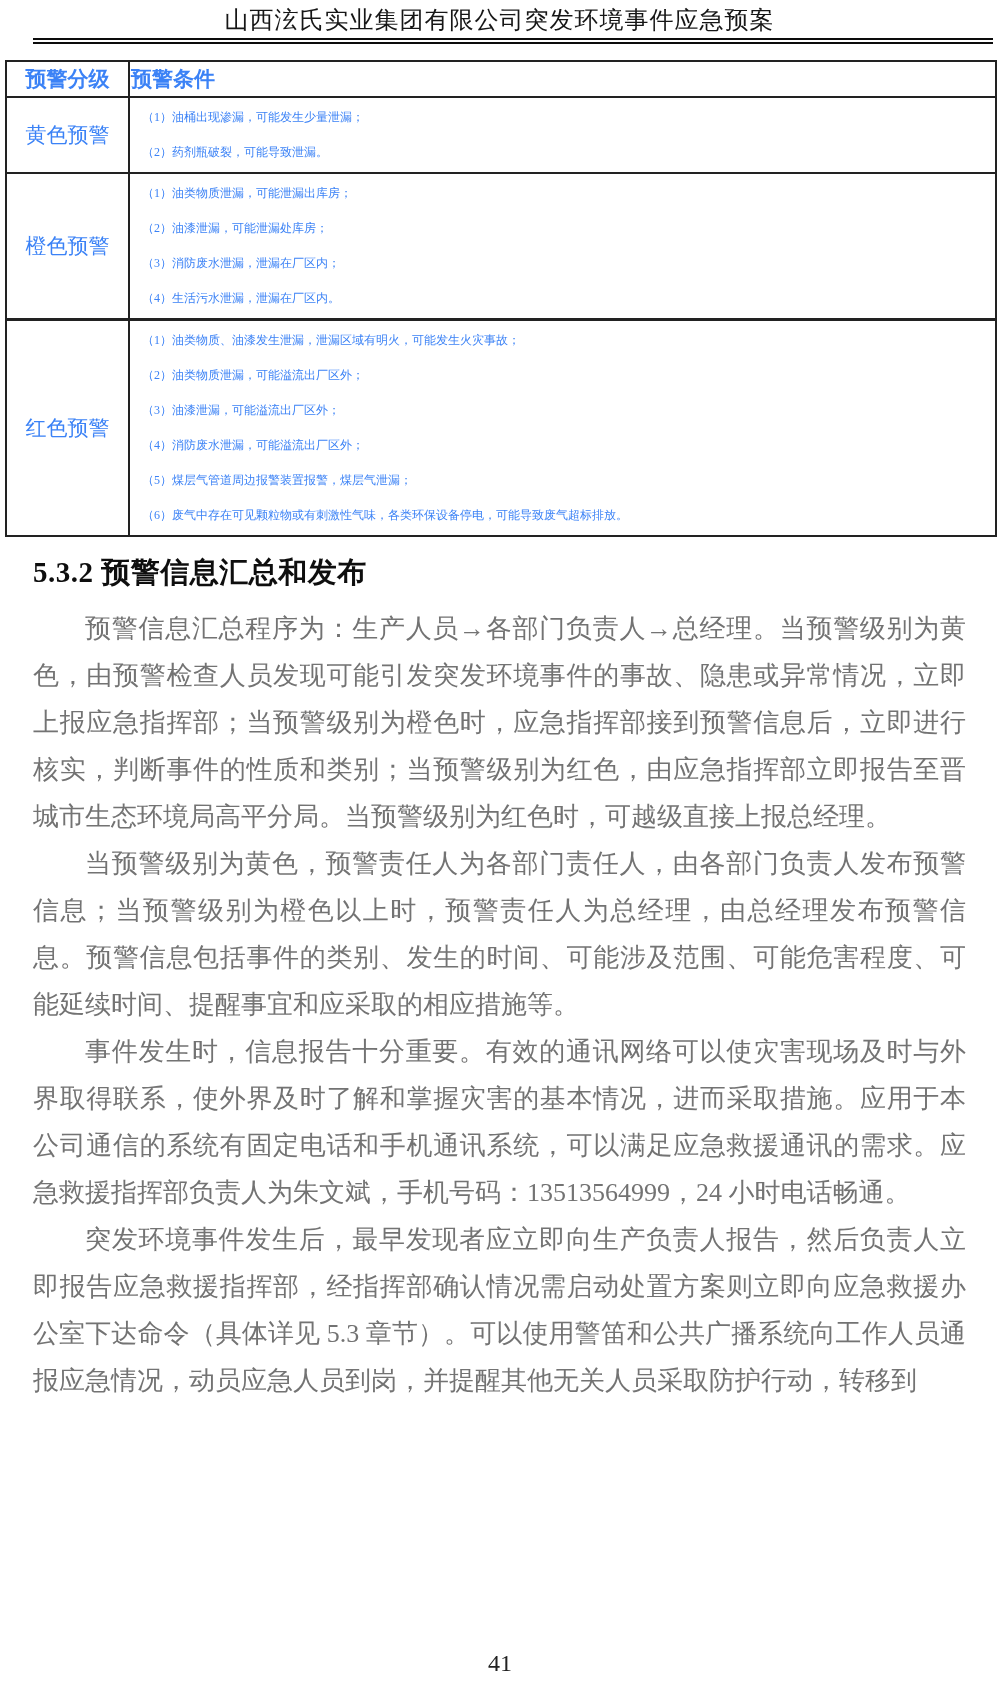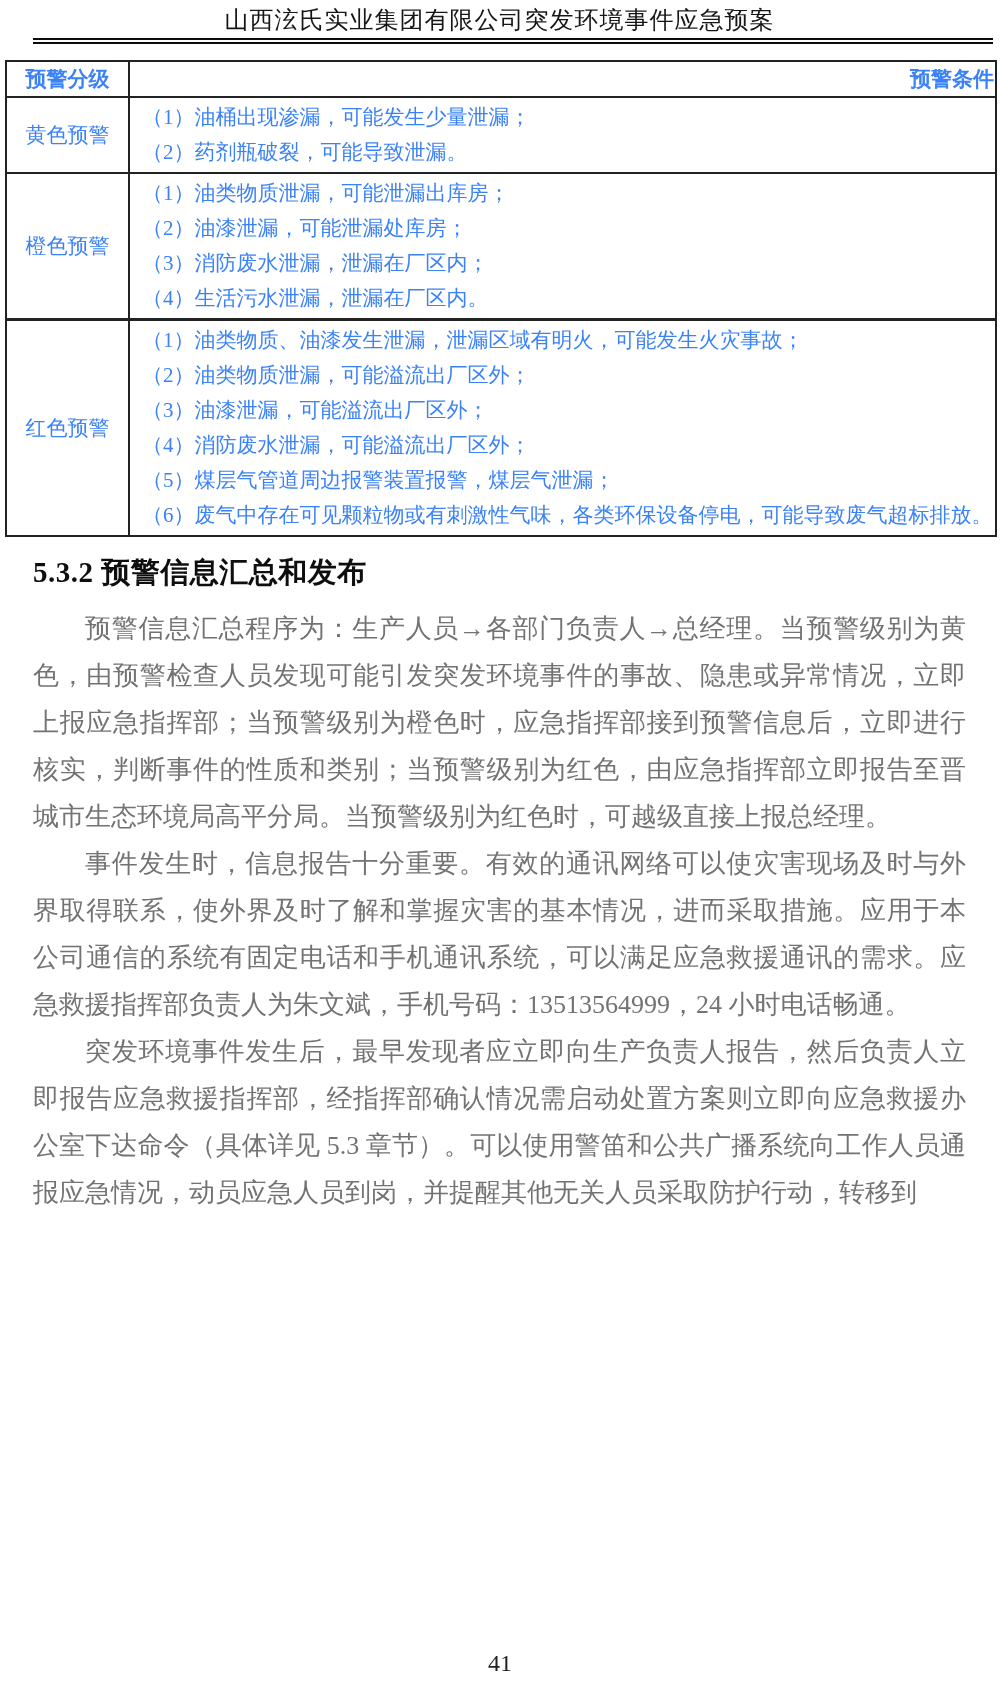--- a/index.html
+++ b/index.html
@@ -41,24 +41,24 @@
     border-collapse:collapse;
     table-layout:fixed;
     color:#3b82f6;
   }
   table.warning-table td, table.warning-table th {
     border:2px solid #222;
     vertical-align:middle;
     box-sizing:border-box;
   }
   th.col-level { width:123px; height:36px; font-size:21px; font-weight:bold; text-align:center; }
-  th.col-cond  { font-size:21px; font-weight:bold; text-align:right;margin-top:36px; }
+  th.col-cond  { font-size:21px; font-weight:bold; text-align:left;margin-top:36px; }
   td.level { text-align:center; font-size:21px; }
   td.cond  { padding:2px 8px 2px 12px; }
-  td.cond .cond-line { font-size:21px; line-height:35px; white-space:nowrap; overflow:hidden; }
+  td.cond .cond-line { font-size:12px; line-height:35px; white-space:nowrap; overflow:hidden; }
   tr.row-red td { border-top-width:3px; }
   .sec-heading {
     margin:16px 0 12px 0;
     font-size:29px;
     font-weight:bold;
     color:#0e0e0e;
     letter-spacing:0.5px;
   }
   .body-par {
     margin:0;
@@ -123,20 +123,21 @@
           <div class="cond-line">（6）废气中存在可见颗粒物或有刺激性气味，各类环保设备停电，可能导致废气超标排放。</div>
         </td>
       </tr>
     </tbody>
   </table>
 
   <div class="sec-heading">5.3.2  预警信息汇总和发布</div>
 
   <p class="body-par">预警信息汇总程序为：生产人员→各部门负责人→总经理。当预警级别为黄色，由预警检查人员发现可能引发突发环境事件的事故、隐患或异常情况，立即上报应急指挥部；当预警级别为橙色时，应急指挥部接到预警信息后，立即进行核实，判断事件的性质和类别；当预警级别为红色，由应急指挥部立即报告至晋城市生态环境局高平分局。当预警级别为红色时，可越级直接上报总经理。</p>
 
+  <p class="body-par">当预警级别为黄色，预警责任人为各部门责任人，由各部门负责人发布预警信息；当预警级别为橙色以上时，预警责任人为总经理，由总经理发布预警信息。预警信息包括事件的类别、发生的时间、可能涉及范围、可能危害程度、可能延续时间、提醒事宜和应采取的相应措施等。</p>
 
 
   <p class="body-par">事件发生时，信息报告十分重要。有效的通讯网络可以使灾害现场及时与外界取得联系，使外界及时了解和掌握灾害的基本情况，进而采取措施。应用于本公司通信的系统有固定电话和手机通讯系统，可以满足应急救援通讯的需求。应急救援指挥部负责人为朱文斌，手机号码：13513564999，24 小时电话畅通。</p>
 
   <p class="body-par">突发环境事件发生后，最早发现者应立即向生产负责人报告，然后负责人立即报告应急救援指挥部，经指挥部确认情况需启动处置方案则立即向应急救援办公室下达命令（具体详见 5.3 章节）。可以使用警笛和公共广播系统向工作人员通报应急情况，动员应急人员到岗，并提醒其他无关人员采取防护行动，转移到</p>
 
   <div class="page-number">41</div>
 
 </div>
 

